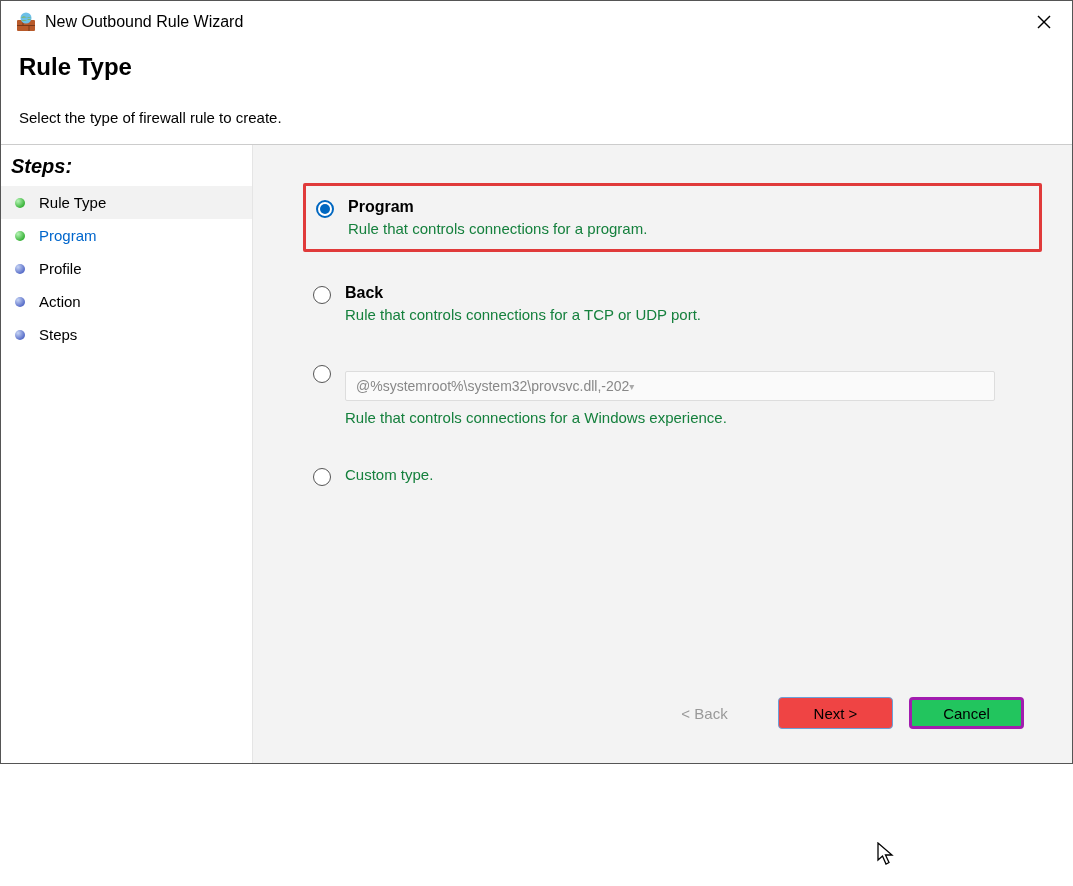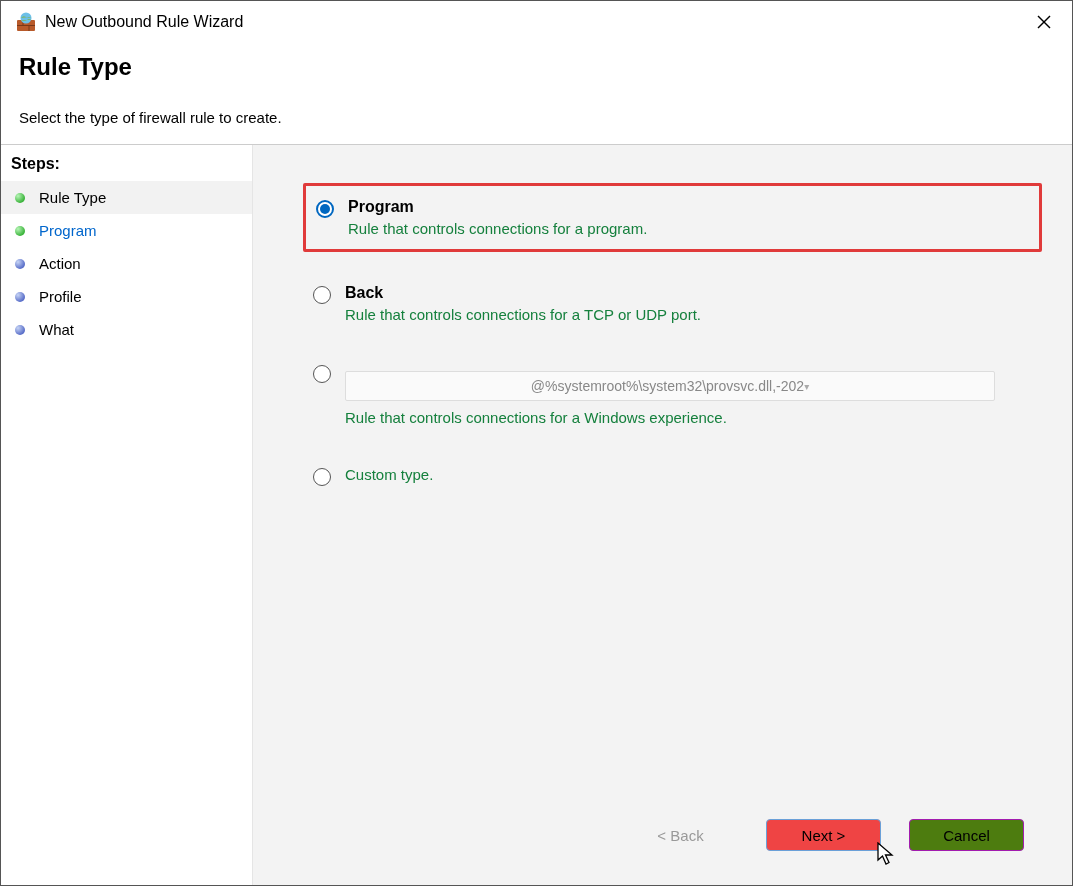--- a/index.html
+++ b/index.html
@@ -9,21 +9,21 @@
     font-size: 15px;
     color: #000;
     background: #fff;
     width: 1073px;
     height: 886px;
     overflow: hidden;
     position: relative;
   }
   .window {
     width: 1073px;
-    height: 886px;
+    height: 764px;
     display: flex;
     flex-direction: column;
     border: 1px solid #555;
     background: #fff;
   }
   
   .titlebar {
     height: 42px;
     display: flex;
     align-items: center;
@@ -76,22 +76,23 @@
     min-height: 0;
   }
   .sidebar {
     width: 252px;
     background: #fff;
     border-right: 1px solid #e5e5e5;
     padding-top: 0;
   }
   .sidebar .steps-label {
     font-weight: bold;
-    font-size: 16px;
+    font-size: 20px;
     padding: 10px 10px 8px 10px;
+    font-style: italic;
   }
   .sidebar .step {
     display: flex;
     align-items: center;
     padding: 8px 10px 8px 14px;
     font-size: 15px;
   }
   .sidebar .step.active {
     background: #f2f2f2;
   }
@@ -182,41 +183,41 @@
     margin: 8px 0 8px 0;
     width: 650px;
     max-width: 100%;
     height: 30px;
     border: 1px solid #ddd;
     background: #fafafa;
     color: #888;
     padding: 0 10px;
     display: flex;
     align-items: center;
-    justify-content: center;
+    justify-content: flex-start;
     font-size: 14px;
     border-radius: 2px;
   }
   .dropdown .chev {
     color: #aaa;
     font-size: 10px;
   }
   
   .footer {
     display: flex;
     justify-content: flex-end;
-    gap: 28px;
+    gap: 16px;
     padding: 10px 18px 20px 0;
     margin-top: auto;
   }
   .btn {
     width: 115px;
     height: 32px;
-    border: 1px solid #a21caf;
-    background: #4d7c0f;
+    border: 3px solid #a21caf;
+    background: #22c55e;
     border-radius: 4px;
     font-size: 15px;
     display: flex;
     align-items: center;
     justify-content: center;
     cursor: pointer;
   }
   .btn.disabled {
     color: #999;
     border: none;
@@ -272,29 +273,29 @@
       <div class="step active">
         <span class="bullet green"></span>
         <span>Rule Type</span>
       </div>
       <div class="step link">
         <span class="bullet green"></span>
         <span>Program</span>
       </div>
       <div class="step">
         <span class="bullet blue"></span>
-        <span>Action</span>
+        <span>Profile</span>
       </div>
       <div class="step">
         <span class="bullet blue"></span>
-        <span>Profile</span>
+        <span>Action</span>
       </div>
       <div class="step">
         <span class="bullet blue"></span>
-        <span>What</span>
+        <span>Steps</span>
       </div>
     </div>
 
     <div class="main">
 
       <div class="options">
 
         <div class="option highlight">
           <span class="radio selected"></span>
           <div class="option-body">

